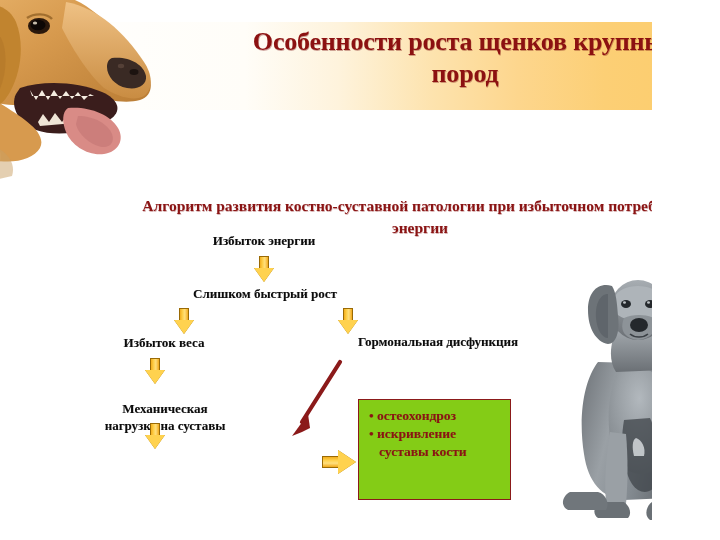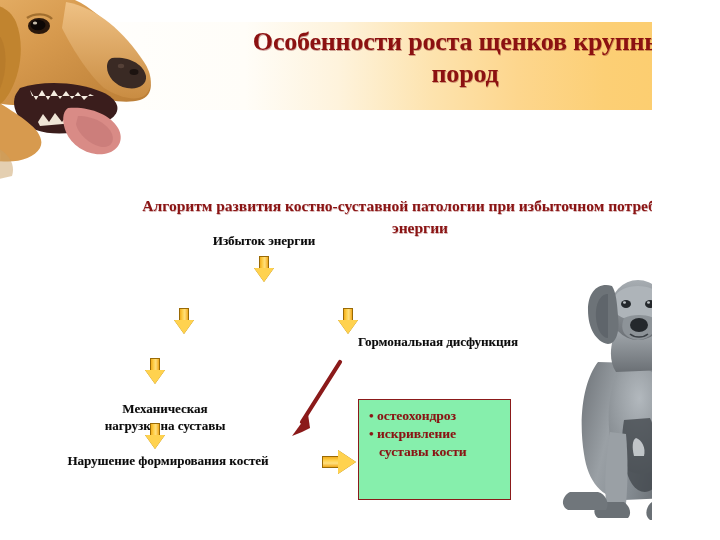--- a/index.html
+++ b/index.html
@@ -158,21 +158,21 @@
 
   
   #outcome-box {
     position: absolute;
     left: 358px;
     top: 399px;
     width: 153px;
     height: 101px;
     border: 1px solid #8b1a1a;
     box-sizing: border-box;
-    background: #86efac;
+    background: #84cc16;
   }
   #outcome-list {
     list-style: none;
     margin: 0;
     padding: 7px 0 0 10px;
   }
   #outcome-list li {
     color: #8a1414;
     font-size: 13.5px;
     font-weight: bold;
@@ -258,24 +258,25 @@
     <path d="M 0 150 C 14 156 22 168 18 180 L -8 186 Z" fill="#caa063" opacity="0.5"></path>
   </svg>
 
   <div class="slide-title">Особенности роста
 щенков крупных пород</div>
 
   <div class="subtitle">Алгоритм развития костно-суставной патологии при
 избыточном потреблении энергии</div>
 
   <div class="node" id="node-excess-energy">Избыток энергии</div>
+  <div class="node" id="node-fast-growth">Слишком быстрый рост</div>
+  <div class="node" id="node-excess-weight">Избыток веса</div>
   <div class="node" id="node-hormonal">Гормональная дисфункция</div>
   <div class="node" id="node-mechanical-load">Механическая
 нагрузка на суставы</div>
-  <div class="node" id="node-bone-disorder">Нарушение формирования костей</div>
 
   <div class="arrow-down" id="arrow-energy-to-growth">
     <div class="shaft"></div>
     <div class="head"></div>
   </div>
   <div class="arrow-down" id="arrow-growth-to-weight">
     <div class="shaft"></div>
     <div class="head"></div>
   </div>
   <div class="arrow-down" id="arrow-growth-to-hormonal">

